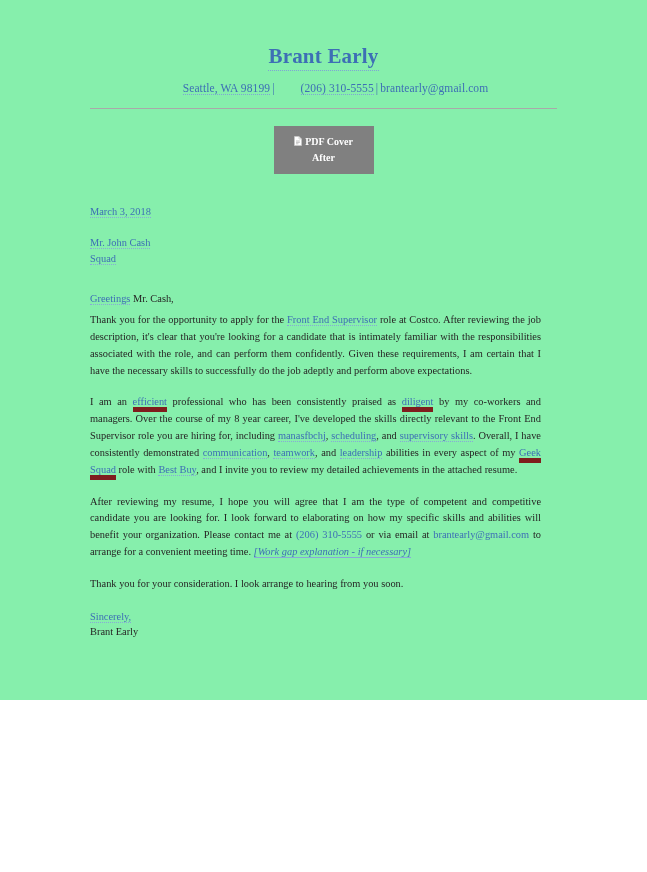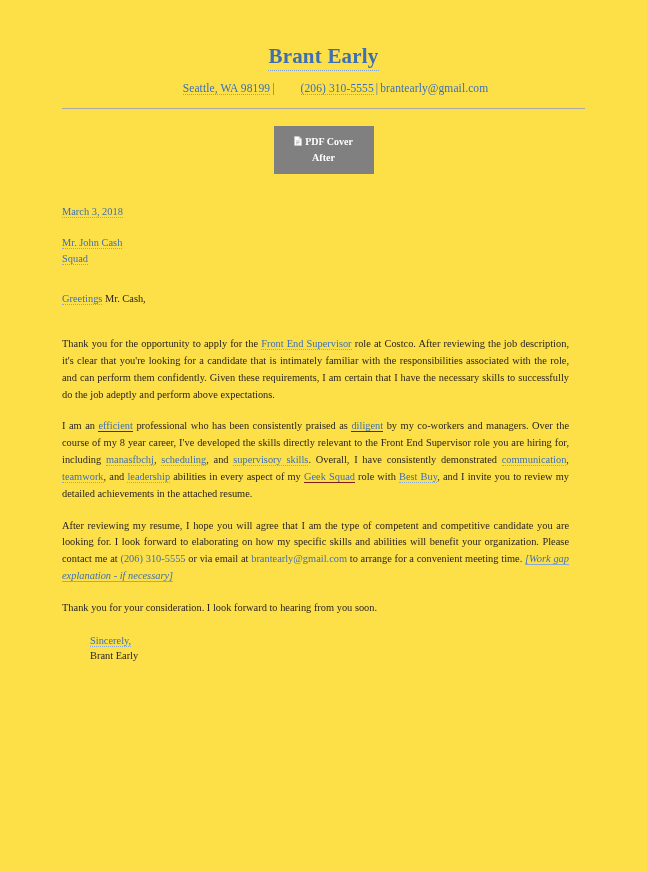--- a/index.html
+++ b/index.html
@@ -10,24 +10,24 @@
   body {
     width: 647px;
     height: 872px;
     font-family: "Liberation Serif", "DejaVu Serif", serif;
     color: #231f20;
     position: relative;
     overflow: hidden;
   }
   .page {
     width: 647px;
-    height: 872px;
-    background: #fde047;
+    height: 700px;
+    background: #86efac;
     box-sizing: border-box;
-    padding: 0 62px;
+    padding: 0 90px;
     position: relative;
   }
 
   
   .header {
     padding-top: 44px;
     text-align: center;
   }
   .name {
     font-size: 21px;
@@ -92,41 +92,40 @@
     text-align: justify;
   }
   .meta-date {
     margin-bottom: 14px;
   }
   .meta-block {
     margin-bottom: 25px;
     line-height: 1.55;
   }
   .meta-block div { line-height: 1.5; }
-  .greeting { margin-bottom: 28px; }
+  .greeting { margin-bottom: 4px; }
   .para {
     margin: 0 16px 15px 0;
     text-align: justify;
   }
   .para:last-of-type { margin-bottom: 0; }
   .closing {
     margin-top: 16px;
     line-height: 1.5;
-    margin-left: 28px;
   }
   .closing div { line-height: 1.5; }
 
   
   .kw {
     color: #3d6fb5;
     border-bottom: 1px dotted #88a8d8;
   }
   .kw-solid {
     color: #3d6fb5;
-    border-bottom: 1px solid #7f1d1d;
+    border-bottom: 5px solid #7f1d1d;
   }
   .kw-plain {
     color: #3d6fb5;
   }
   .kw-italic {
     color: #3d6fb5;
     font-style: italic;
     border-bottom: 1px solid #88a8d8;
   }
   .nowrap { white-space: nowrap; }
@@ -171,21 +170,21 @@
       <span class="kw">Greetings</span>
       <span>Mr. Cash,</span>
     </div>
 
     <p class="para"><span>Thank you for the opportunity to apply for the </span><span class="kw">Front End Supervisor</span><span> role at Costco. After reviewing the job description, it's clear that you're looking for a candidate that is intimately familiar with the responsibilities associated with the role, and can perform them confidently. Given these requirements, I am certain that I have the necessary skills to successfully do the job adeptly and perform above expectations.</span></p>
 
     <p class="para"><span>I am an </span><span class="kw-solid">efficient</span><span> professional who has been consistently praised as </span><span class="kw-solid">diligent</span><span> by my co-workers and managers. Over the course of my 8 year career, I've developed the skills directly relevant to the Front End Supervisor role you are hiring for, including </span><span class="kw">manasfbchj</span><span>, </span><span class="kw">scheduling</span><span>, and </span><span class="kw">supervisory skills</span><span>. Overall, I have consistently demonstrated </span><span class="kw">communication</span><span>, </span><span class="kw">teamwork</span><span>, and </span><span class="kw">leadership</span><span> abilities in every aspect of my </span><span class="kw-solid">Geek Squad</span><span> role with </span><span class="kw">Best Buy</span><span>, and I invite you to review my detailed achievements in the attached resume.</span></p>
 
     <p class="para"><span>After reviewing my resume, I hope you will agree that I am the type of competent and competitive candidate you are looking for. I look forward to elaborating on how my specific skills and abilities will benefit your organization. Please contact me at </span><span class="kw-plain nowrap">(206) 310-5555</span><span> or via email at </span><span class="kw-plain">brantearly@gmail.com</span><span> to arrange for a convenient meeting time. </span><span class="kw-italic">[Work gap explanation - if necessary]</span></p>
 
-    <p class="para">Thank you for your consideration. I look forward to hearing from you soon.</p>
+    <p class="para">Thank you for your consideration. I look arrange to hearing from you soon.</p>
 
     <div class="closing">
       <div><span class="kw">Sincerely,</span></div>
       <div><span>Brant Early</span></div>
     </div>
 
   </div>
 </div>
 
 </body></html>

